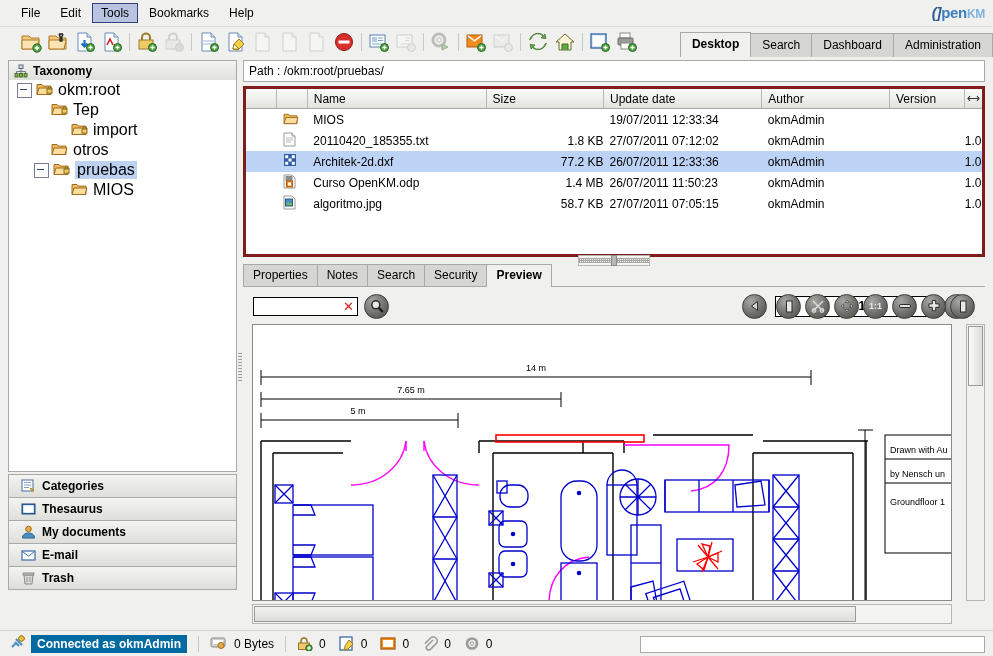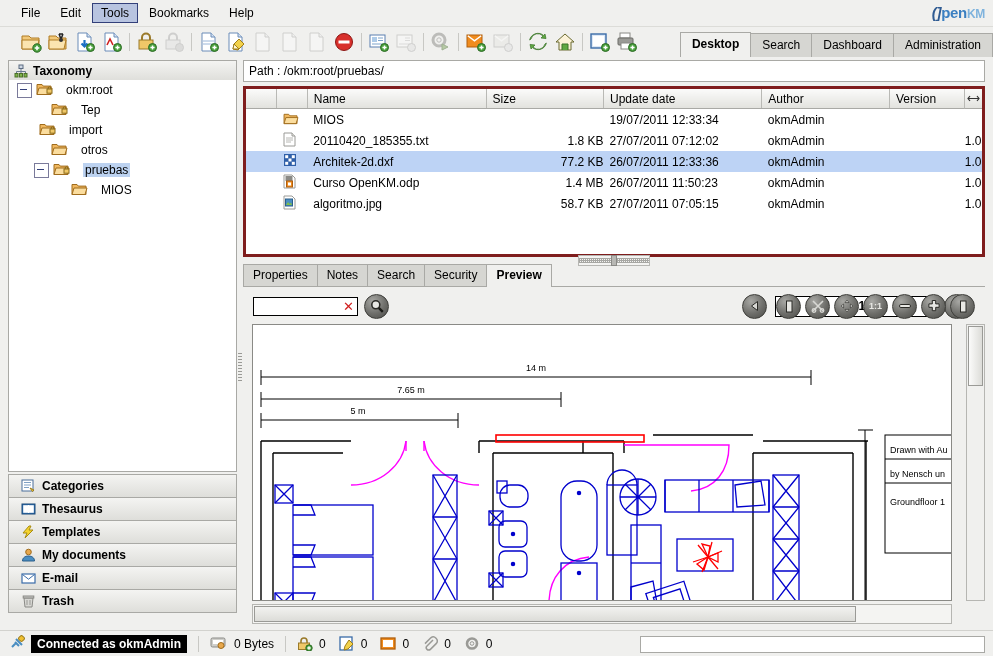--- a/index.html
+++ b/index.html
@@ -42,21 +42,21 @@
   .panel-head{height:20px;background:linear-gradient(#f4f4f2,#dededa);
      border:1px solid #a9a9a5;display:flex;align-items:center;padding-left:5px;
      font-weight:bold;font-size:12px;cursor:default;}
   .panel-head .ico{margin-right:5px;display:flex;}
   .treebox{position:absolute;top:20px;left:0;right:0;bottom:154px;
      background:#fff;border:1px solid #a9a9a5;border-top:none;overflow:hidden;}
   .trow{display:flex;align-items:center;height:20px;padding-left:6px;cursor:default;}
   .expander{width:13px;height:13px;border:1px solid #7a7a9a;background:#fff;
      margin-right:4px;position:relative;flex:none;}
   .expander:before{content:"";position:absolute;left:2px;top:5px;width:7px;height:1px;background:#33407a;}
-  .tlabel{margin-left:13px;font-size:12px;white-space:nowrap;}
+  .tlabel{margin-left:5px;font-size:16px;white-space:nowrap;}
   .tlabel.sel{background:#bcd2f0;padding:0 2px;}
   .navlist{position:absolute;left:0;right:0;bottom:0;height:152px;}
   .navitem{height:22px;background:linear-gradient(#f4f4f2,#dedeDA);
      border:1px solid #a9a9a5;margin-bottom:-1px;display:flex;align-items:center;
      padding-left:12px;font-weight:bold;font-size:12px;cursor:default;}
   .navitem .ico{margin-right:6px;display:flex;}
 
   
   .rightpane{position:absolute;left:243px;right:8px;top:0;bottom:5px;}
   .pathbar{height:20px;background:#fff;border:1px solid #a9a9a5;
@@ -122,21 +122,21 @@
      background:linear-gradient(90deg,#fbfbfa,#dcdcd8);border:1px solid #9a9a96;}
   .hscroll{position:absolute;left:9px;right:33px;bottom:2px;height:18px;
      background:#f4f4f2;border:1px solid #b6b6b2;}
   .hthumb{position:absolute;left:1px;top:1px;bottom:1px;width:86%;
      background:linear-gradient(#f2f2f0,#dcdcd8);border:1px solid #9a9a96;}
 
   
   .statusbar{position:absolute;left:0;right:0;bottom:0;height:25px;
      background:#f0f0ee;border-top:1px solid #d2d2ce;display:flex;align-items:center;
      padding-left:10px;}
-  .connected{background:#000000;color:#fff;font-weight:bold;font-size:12px;
+  .connected{background:#0369a1;color:#fff;font-weight:bold;font-size:12px;
      padding:2px 6px;margin-left:5px;}
   .ssep{width:1px;height:16px;background:#c8c8c4;margin:0 11px;}
   .scount{display:flex;align-items:center;margin-right:13px;}
   .scount .n{margin-left:6px;font-size:12px;}
   .sfield{position:absolute;left:640px;right:8px;height:15px;top:5px;
      background:#fff;border:1px solid #a9a9a5;}
 </style>
 </head>
 <body>
 
@@ -374,21 +374,21 @@
         </div>
         <div class="trow" style="padding-left:42px">
           <span><svg width="17" height="14" viewBox="0 0 17 14">
                 <path d="M1 2.5h5l1.3 1.6H15v8.4H1z" fill="#f0b860" stroke="#a06c1c"></path>
                 <path d="M3 6h13l-2 6.5H1z" fill="#fbdd9e" stroke="#a06c1c"></path>
                 <rect x="11" y="7" width="5" height="4.2" fill="#f0c868" stroke="#8a6a18"></rect>
                 <path d="M12.2 7V6a1.3 1.3 0 012.6 0v1" fill="none" stroke="#8a6a18"></path>
               </svg></span>
           <span class="tlabel">Tep</span>
         </div>
-        <div class="trow" style="padding-left:30px">
+        <div class="trow" style="padding-left:62px">
           <span><svg width="17" height="14" viewBox="0 0 17 14">
                 <path d="M1 2.5h5l1.3 1.6H15v8.4H1z" fill="#f0b860" stroke="#a06c1c"></path>
                 <path d="M3 6h13l-2 6.5H1z" fill="#fbdd9e" stroke="#a06c1c"></path>
                 <rect x="11" y="7" width="5" height="4.2" fill="#f0c868" stroke="#8a6a18"></rect>
                 <path d="M12.2 7V6a1.3 1.3 0 012.6 0v1" fill="none" stroke="#8a6a18"></path>
               </svg></span>
           <span class="tlabel">import</span>
         </div>
         <div class="trow" style="padding-left:42px">
           <span><svg width="17" height="14" viewBox="0 0 17 14">
@@ -430,28 +430,20 @@
         <div class="navitem">
           <span class="ico">
               <svg width="15" height="14" viewBox="0 0 15 14">
                 <rect x="1" y="2" width="13" height="10" fill="#2f6fb0" stroke="#1d4a78"></rect>
                 <path d="M7.5 3v8" stroke="#fff"></path>
                 <rect x="2.2" y="3.2" width="4.8" height="7.6" fill="#fff"></rect>
                 <rect x="8" y="3.2" width="4.8" height="7.6" fill="#fff"></rect>
               </svg>
             </span>
           <span>Thesaurus</span>
-        </div>
-        <div class="navitem">
-          <span class="ico">
-              <svg width="15" height="14" viewBox="0 0 15 14">
-                <path d="M8 1L2 8h4l-2 5 8-8H8l2-4z" fill="#f5d32e" stroke="#a88c10"></path>
-              </svg>
-            </span>
-          <span>Templates</span>
         </div>
         <div class="navitem">
           <span class="ico">
               <svg width="15" height="14" viewBox="0 0 15 14">
                 <circle cx="7.5" cy="4" r="2.8" fill="#e8a84c" stroke="#a06c1c"></circle>
                 <path d="M1.5 13c0-3.3 2.7-5 6-5s6 1.7 6 5z" fill="#4a8ec2" stroke="#2a5e8a"></path>
               </svg>
             </span>
           <span>My documents</span>
         </div>

